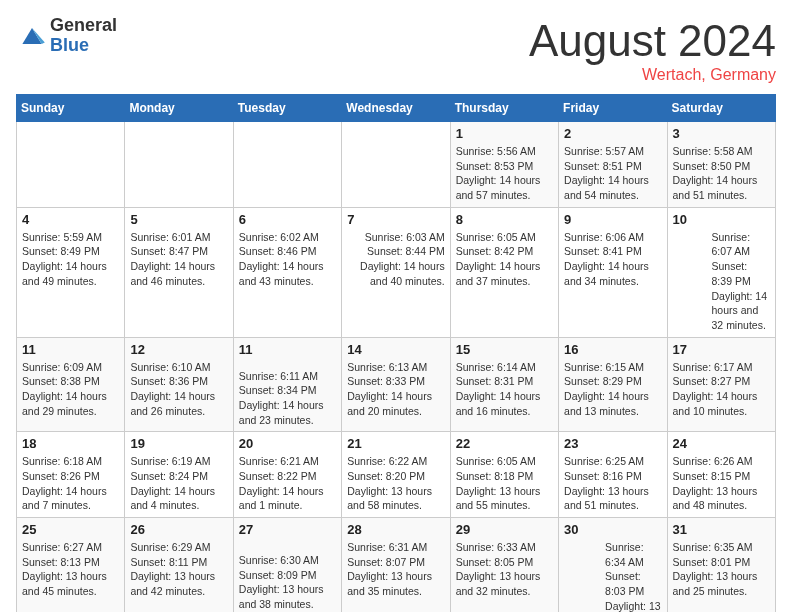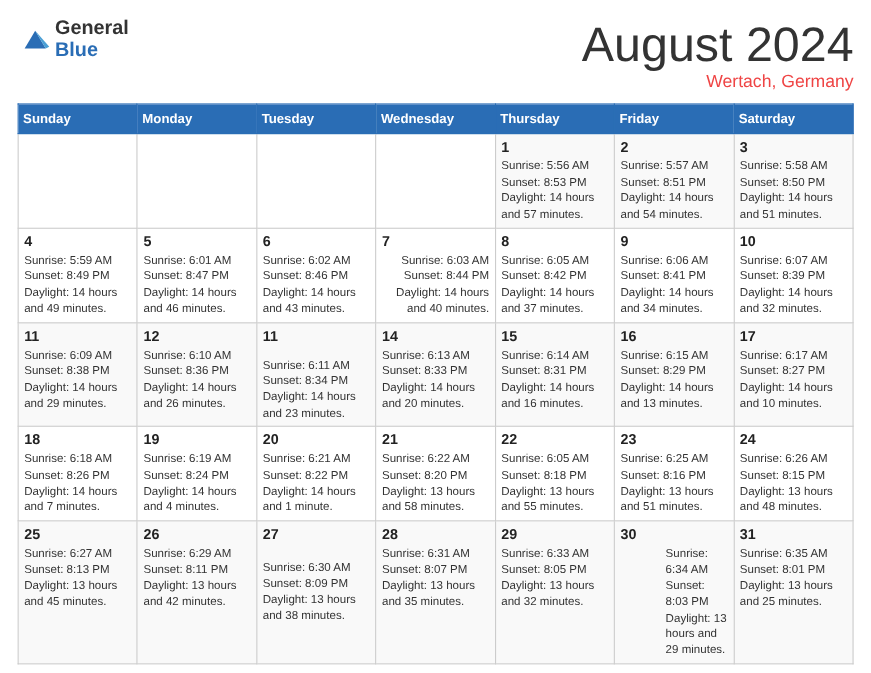--- a/index.html
+++ b/index.html
@@ -176,21 +176,21 @@
 Daylight: 14 hours and 37 minutes.</div>
         </td>
         <td>
           <div class="day-number">9</div>
           <div class="day-info" style="white-space: pre-line;">Sunrise: 6:06 AM
 Sunset: 8:41 PM
 Daylight: 14 hours and 34 minutes.</div>
         </td>
         <td>
           <div class="day-number">10</div>
-          <div class="day-info" style="white-space: pre-line;">Sunrise: 6:07 AM
+          <div class="day-info" style="white-space: pre-line; margin-left: 39px;">Sunrise: 6:07 AM
 Sunset: 8:39 PM
 Daylight: 14 hours and 32 minutes.</div>
         </td>
       </tr>
       <tr>
         <td>
           <div class="day-number">11</div>
           <div class="day-info" style="white-space: pre-line;">Sunrise: 6:09 AM
 Sunset: 8:38 PM
 Daylight: 14 hours and 29 minutes.</div>

